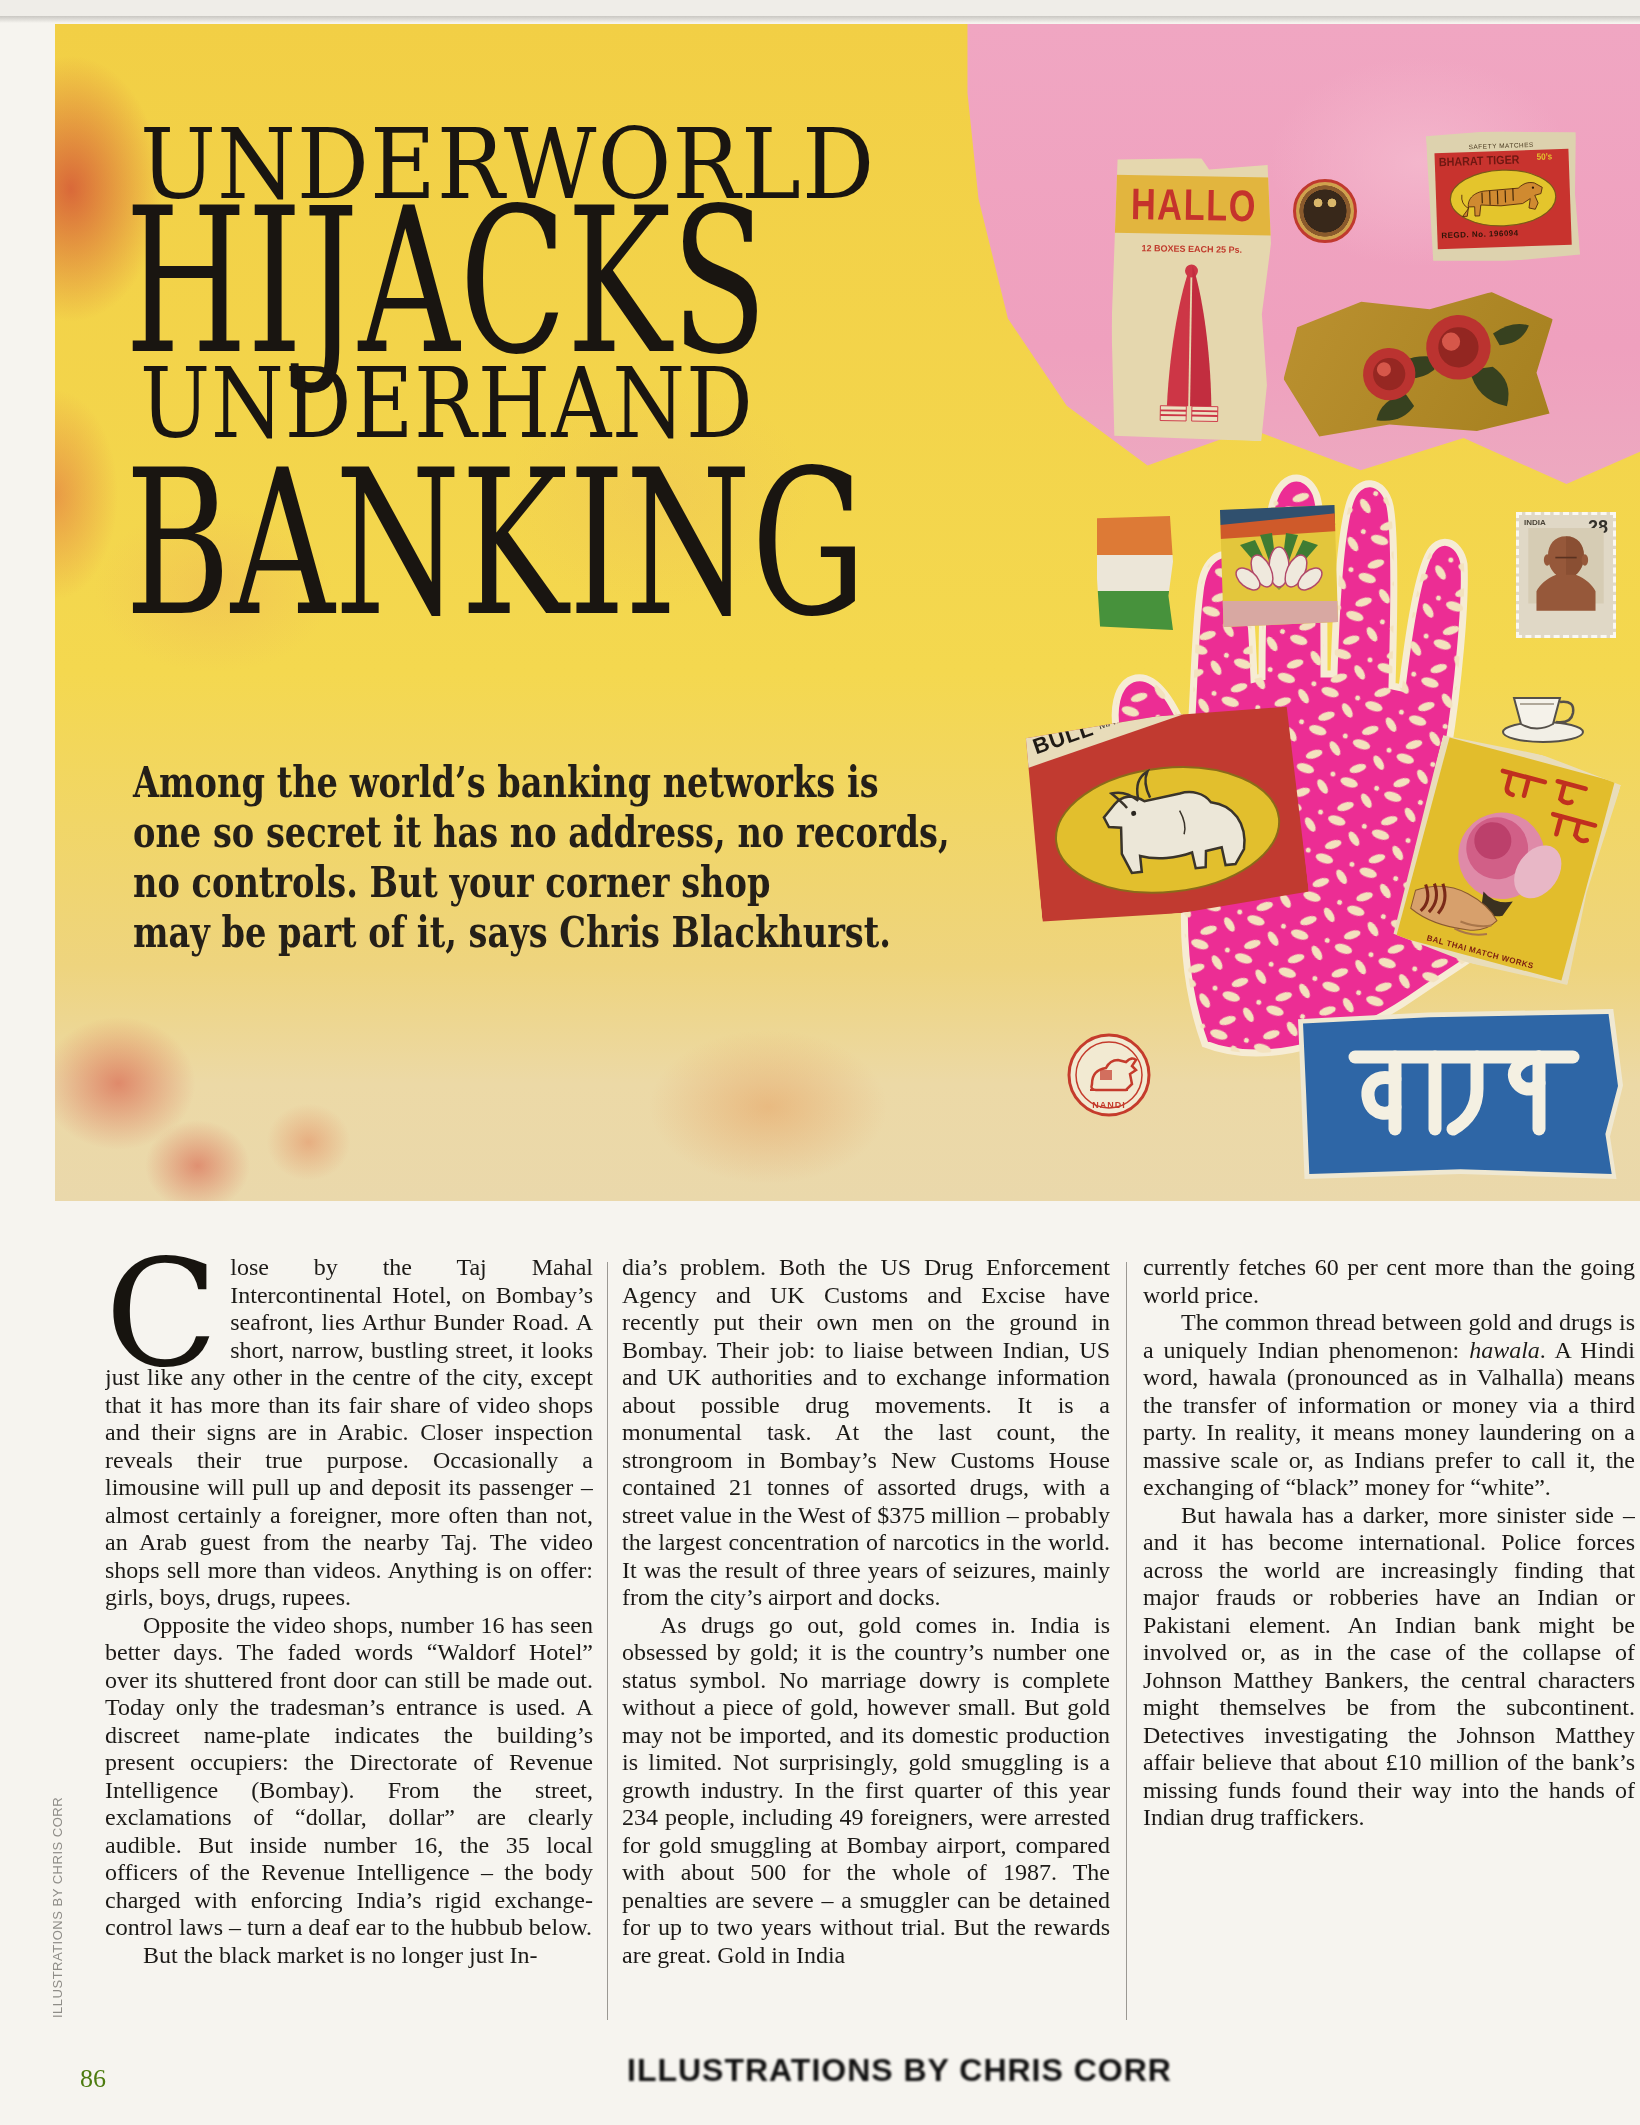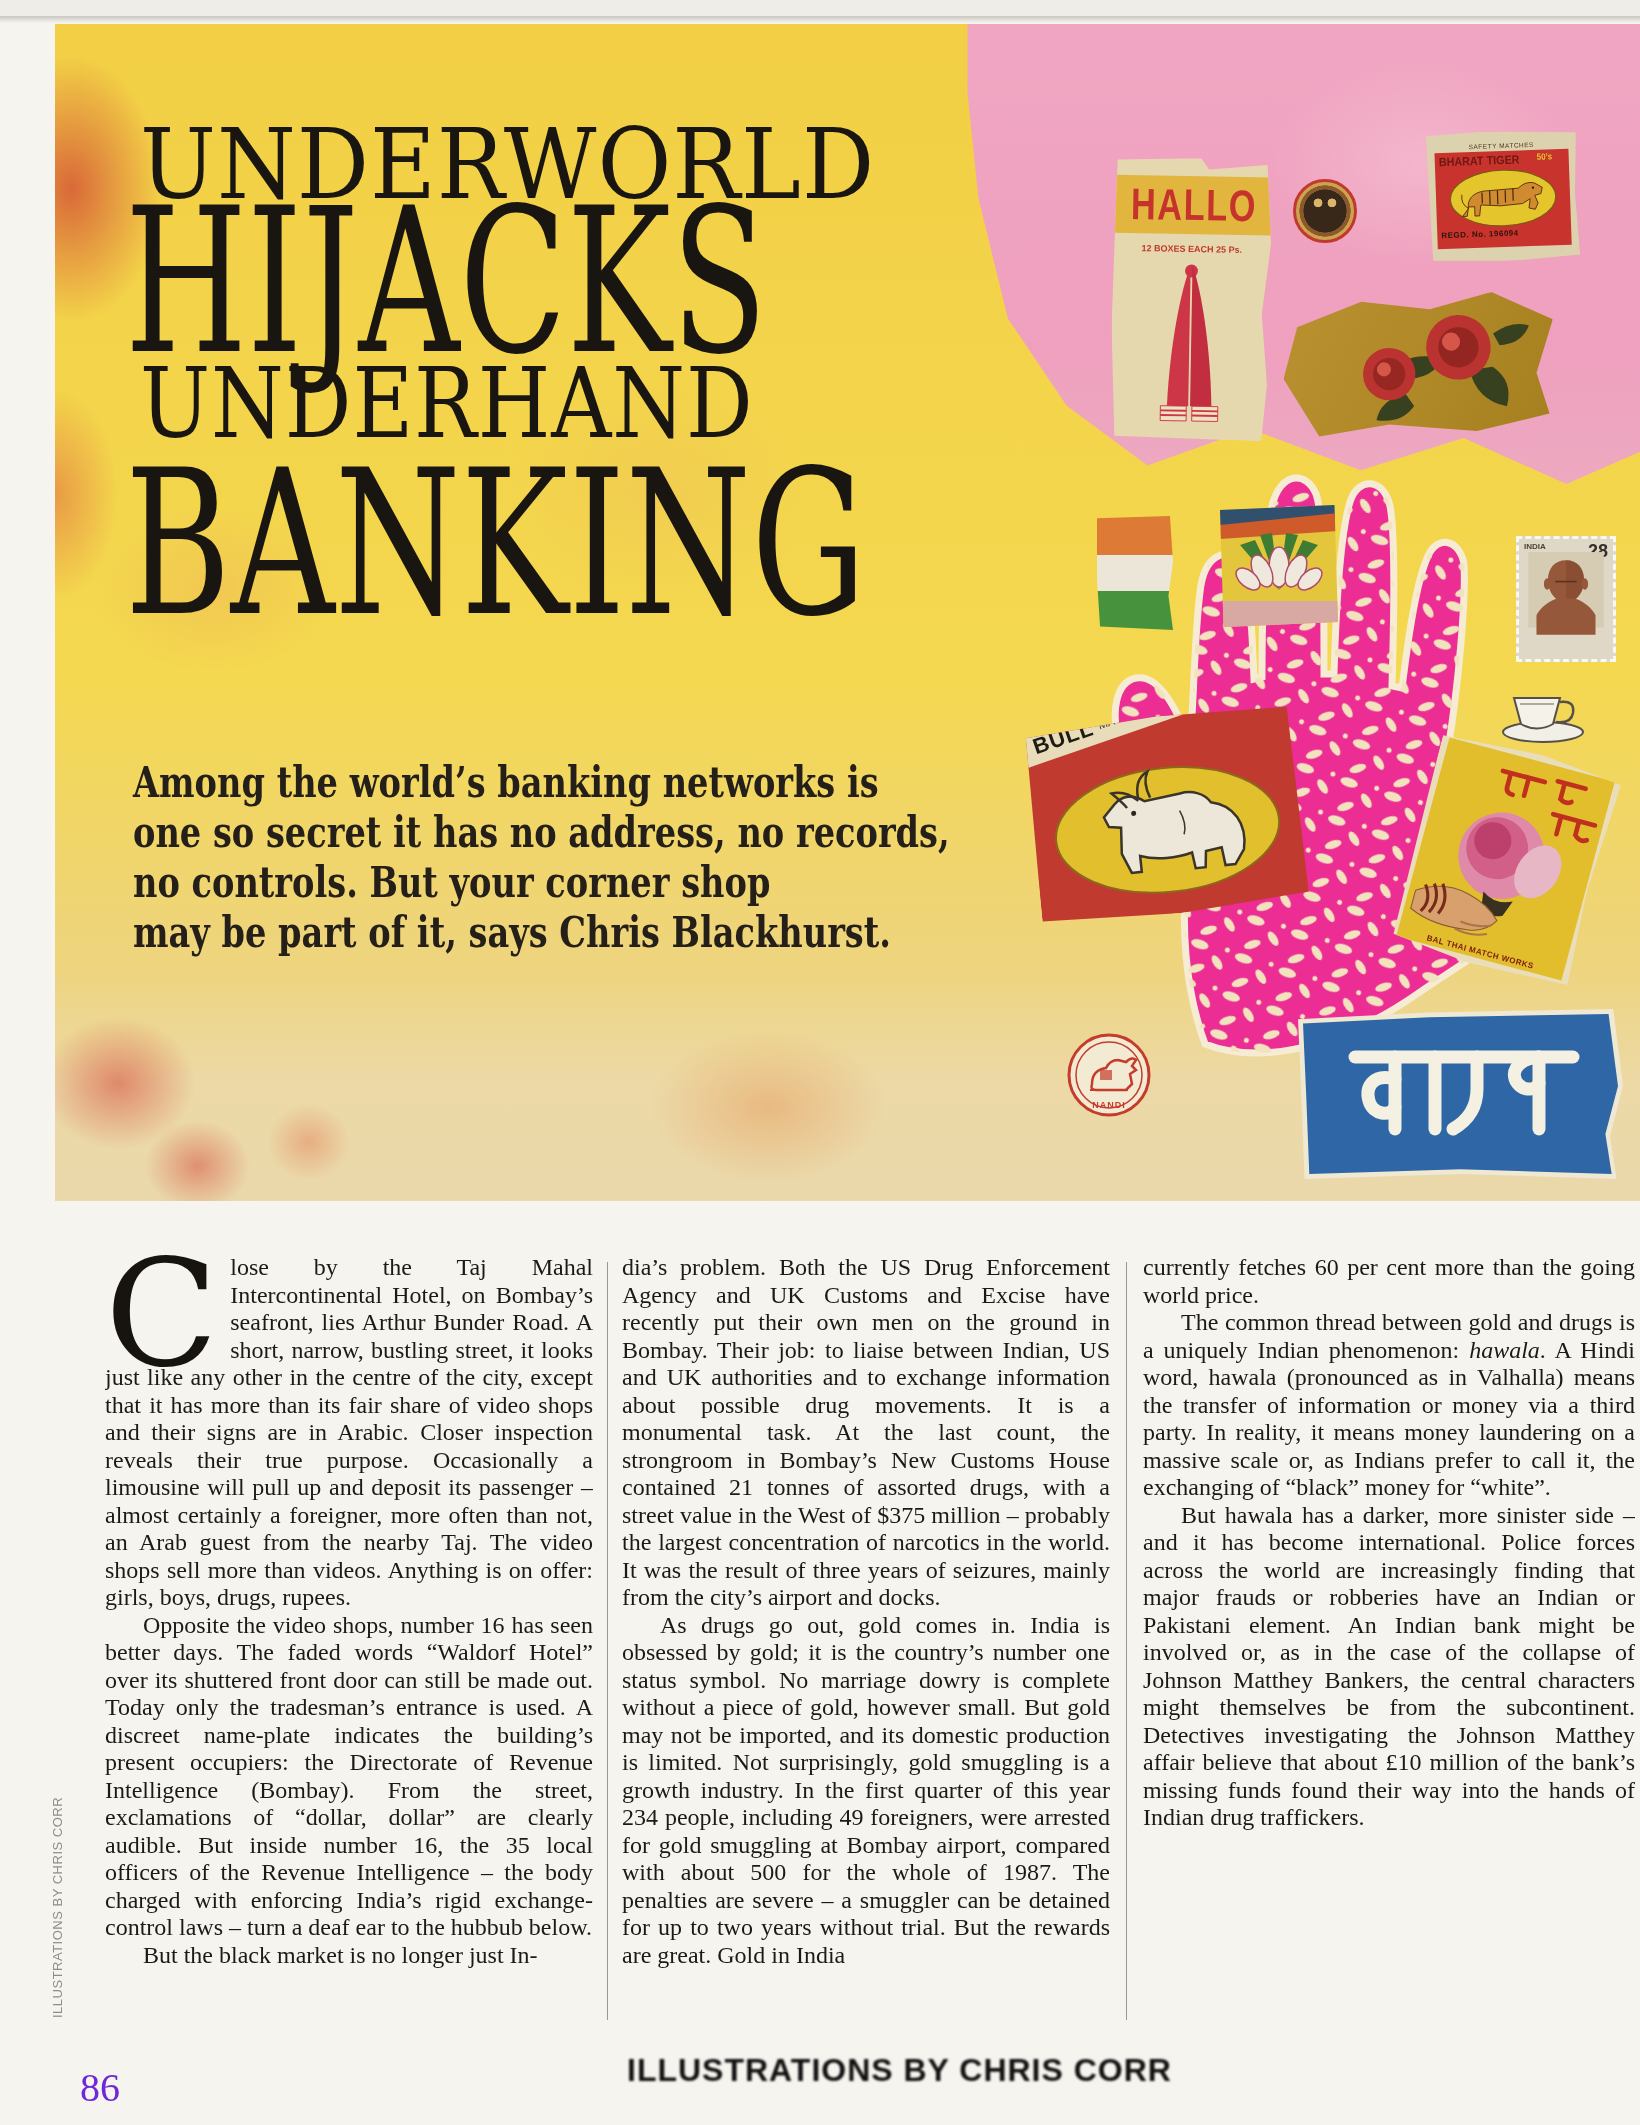--- a/index.html
+++ b/index.html
@@ -81,21 +81,21 @@
   .roses svg { width:100%; height:100%; }
 
   .flag { left:1042px; top:492px; width:76px; height:114px;
      background:linear-gradient(180deg,#dd7a36 0 34%, #ece6d8 34% 66%, #47923c 66% 100%);
      clip-path:polygon(0 2%, 96% 0, 100% 40%, 94% 70%, 100% 100%, 4% 97%, 0 55%); }
 
   .lotus { left:1165px; top:481px; width:118px; height:122px; background:#e3c63c;
      clip-path:polygon(0 4%, 97% 0, 100% 96%, 3% 100%); }
   .lotus svg { width:100%; height:100%; }
 
-  .gandhi { left:1461px; top:512px; width:100px; height:126px; background:#e0d8c6;
+  .gandhi { left:1461px; top:488px; width:100px; height:126px; background:#e0d8c6;
      border:3px dashed #faf8f3; }
   .gandhi svg { position:absolute; left:6px; top:8px; width:82px; height:88px; }
   .g-country { position:absolute; left:5px; top:3px; font-family:"Liberation Sans",sans-serif;
      font-size:8px; font-weight:700; color:#4a4438; }
   .g-value { position:absolute; right:5px; top:2px; font-family:"Liberation Sans",sans-serif;
      font-size:18px; font-weight:700; color:#33302a; }
 
   .hamsa { left:1055px; top:420px; width:430px; height:640px; }
   .hamsa svg { width:100%; height:100%; }
 
@@ -147,21 +147,21 @@
   .rule { position:absolute; top:1246px; height:758px; width:1px; background:#9b9893; }
   .rule1 { left:607px; } .rule2 { left:1126px; }
 
   .side-credit { position:absolute; left:50px; top:1746px; height:256px; width:20px;
      writing-mode:vertical-rl; transform:rotate(180deg);
      font-family:"Liberation Sans",sans-serif; font-size:13px; color:#8f8d88;
      letter-spacing:.5px; white-space:nowrap; }
   .bottom-credit { position:absolute; left:627px; top:2036px;
      font-family:"Liberation Sans",sans-serif; font-weight:700; font-size:32px;
      letter-spacing:1px; color:#101010; filter:blur(1.1px); white-space:nowrap; }
-  .page-number { position:absolute; left:80px; top:2048px; font-size:40px; color:#6d28d9; }
+  .page-number { position:absolute; left:80px; top:2048px; font-size:26px; color:#4d7c0f; }
 </style>
 </head>
 <body>
 
 <div class="page">
 
   <div class="artwork">
     <div class="pink-region"></div>
 
     <div class="t t1">UNDERWORLD</div>

